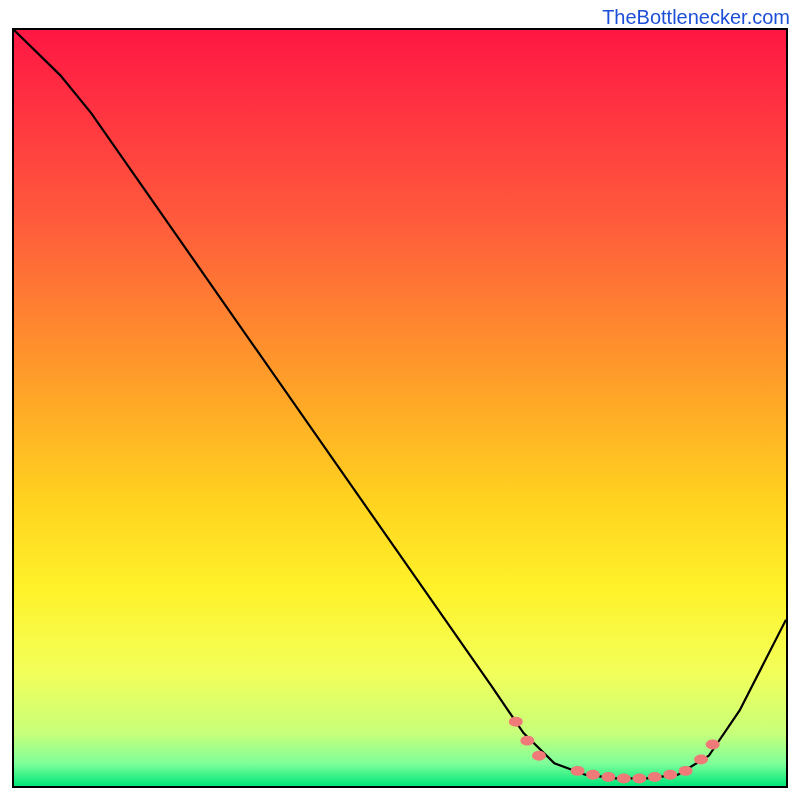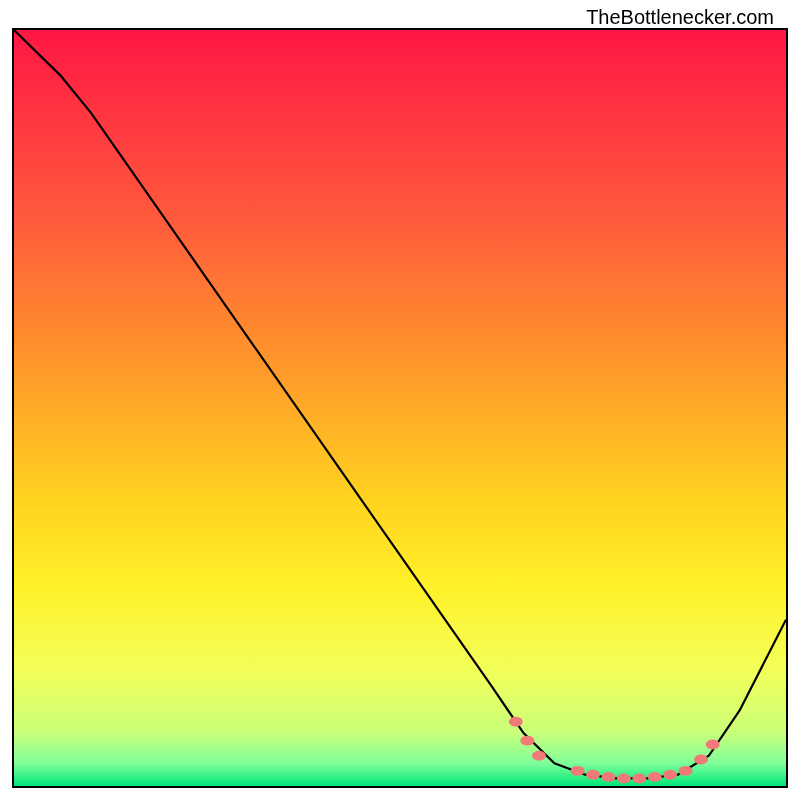--- a/index.html
+++ b/index.html
@@ -10,23 +10,23 @@
   body {
     width: 800px;
     height: 800px;
     background: #ffffff;
     position: relative;
     font-family: Arial, sans-serif;
   }
   .watermark {
     position: absolute;
     top: 6px;
-    right: 26px;
+    right: 10px;
     font-size: 20px;
-    color: #000000;
+    color: #1d4ed8;
     font-family: Arial, sans-serif;
     z-index: 10;
   }
   .chart-area {
     position: absolute;
     left: 12px;
     top: 28px;
     width: 776px;
     height: 760px;
     border: 2px solid #000000;

